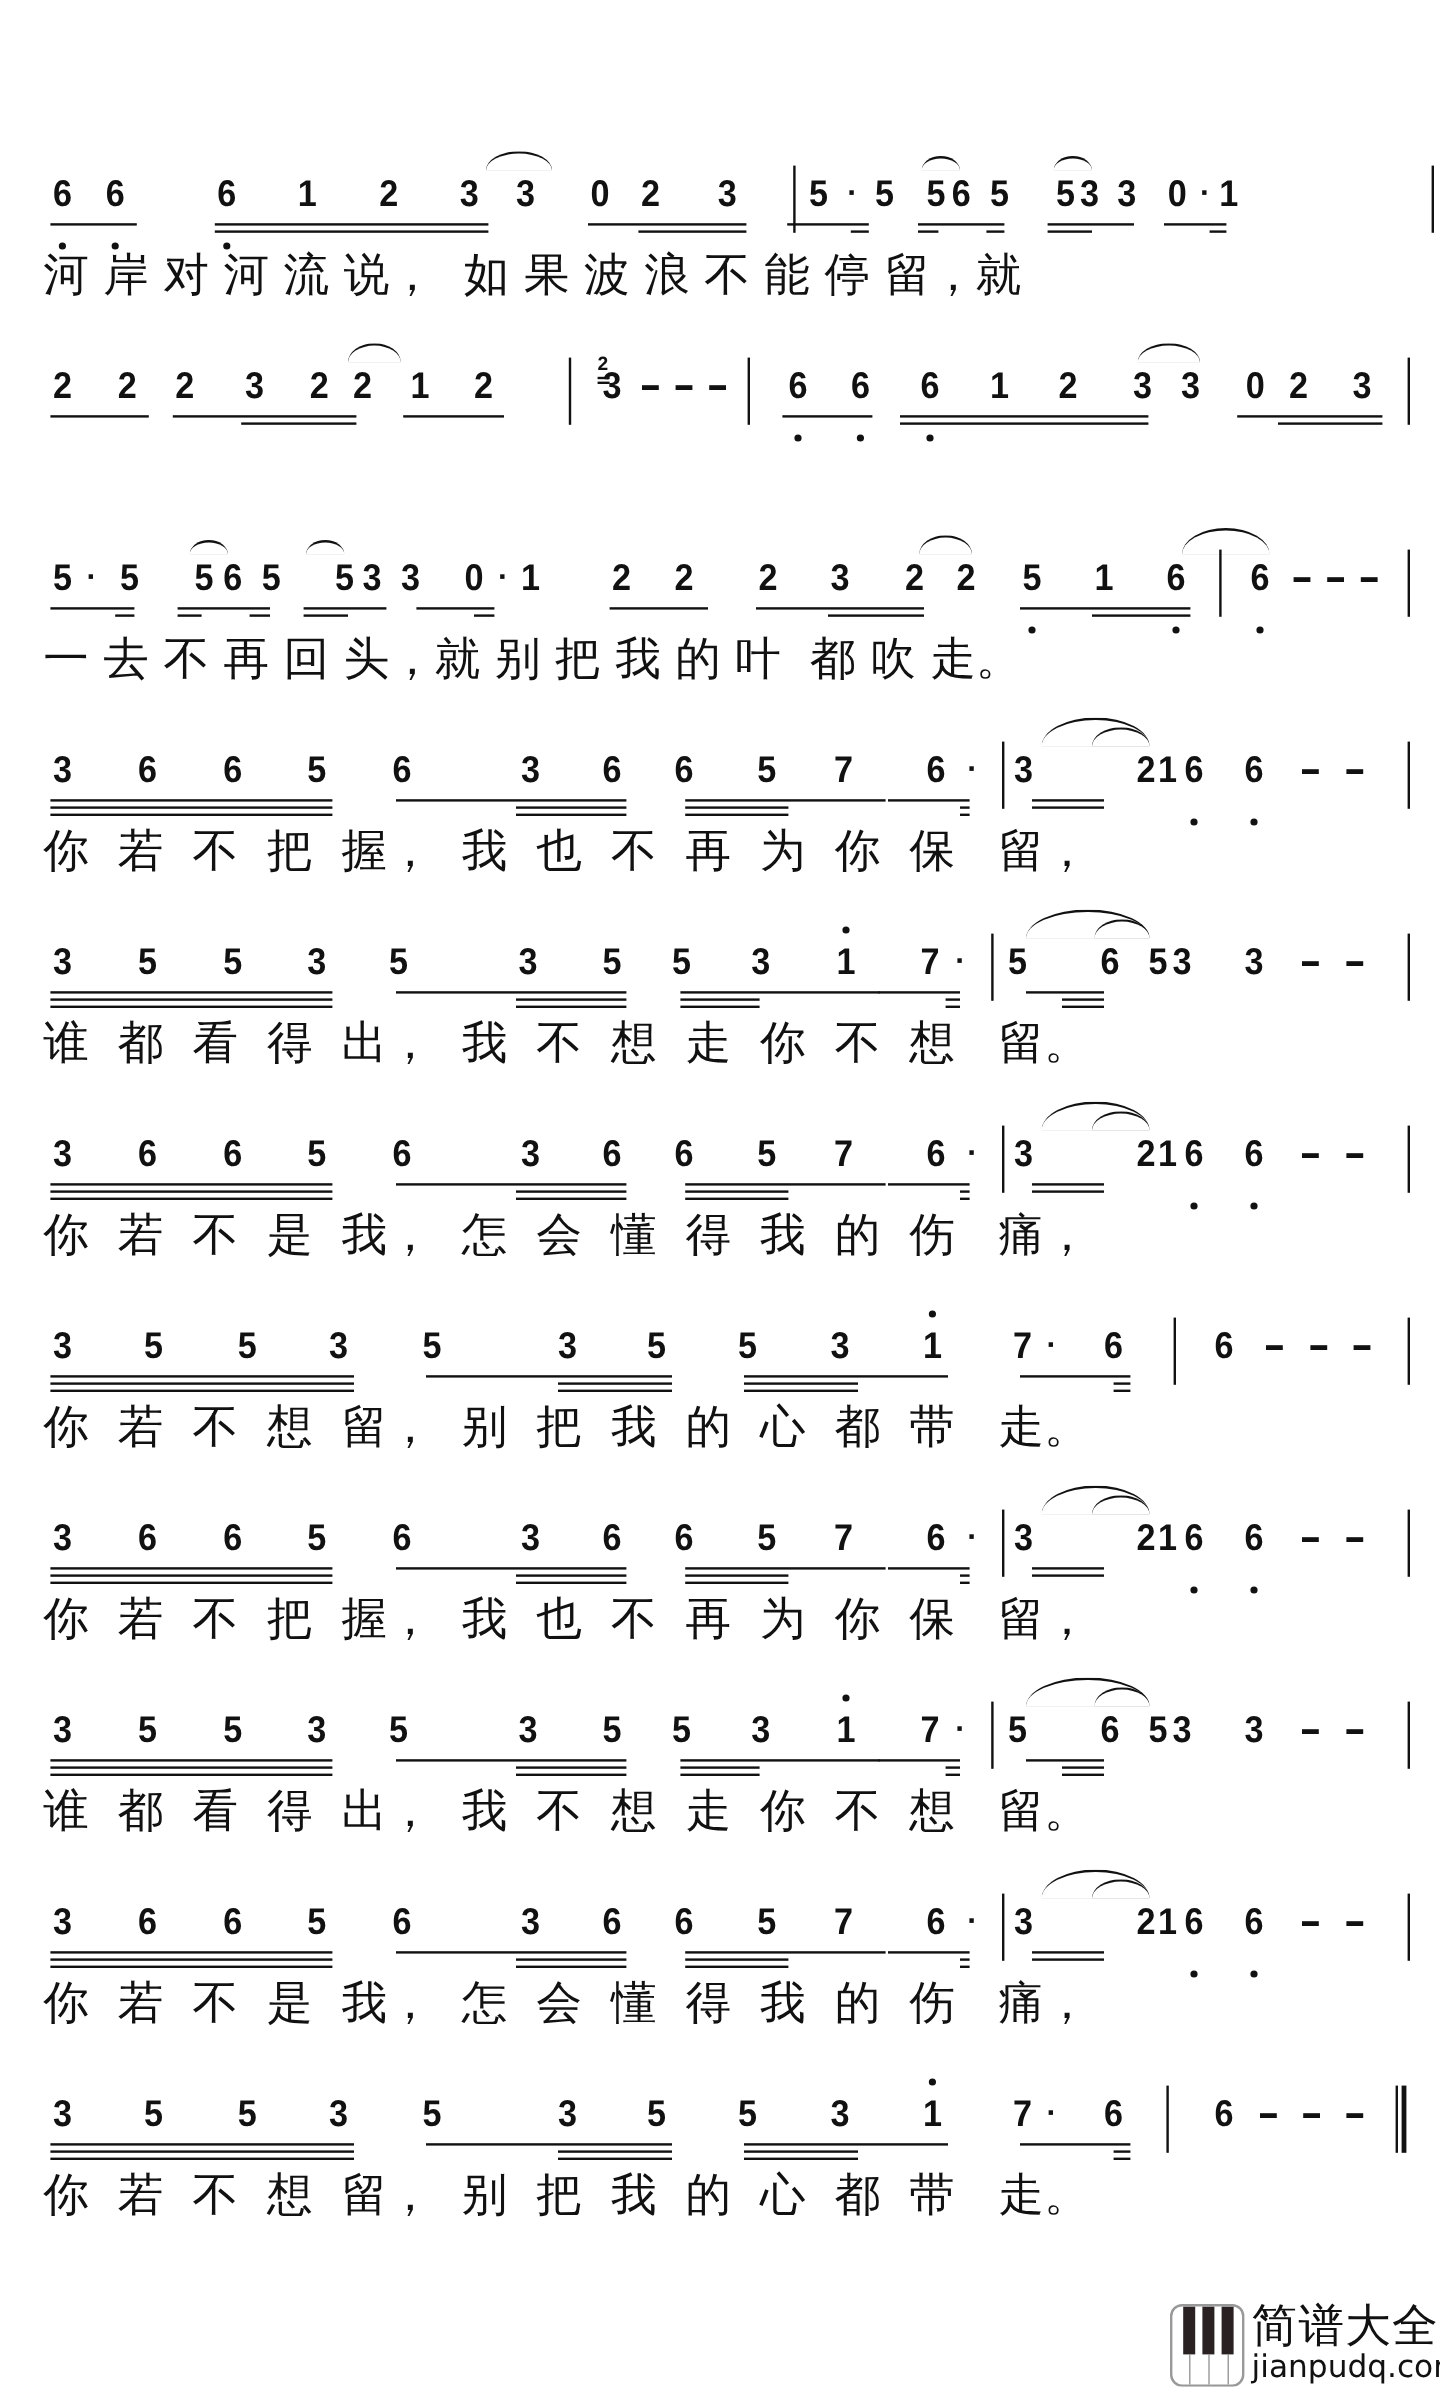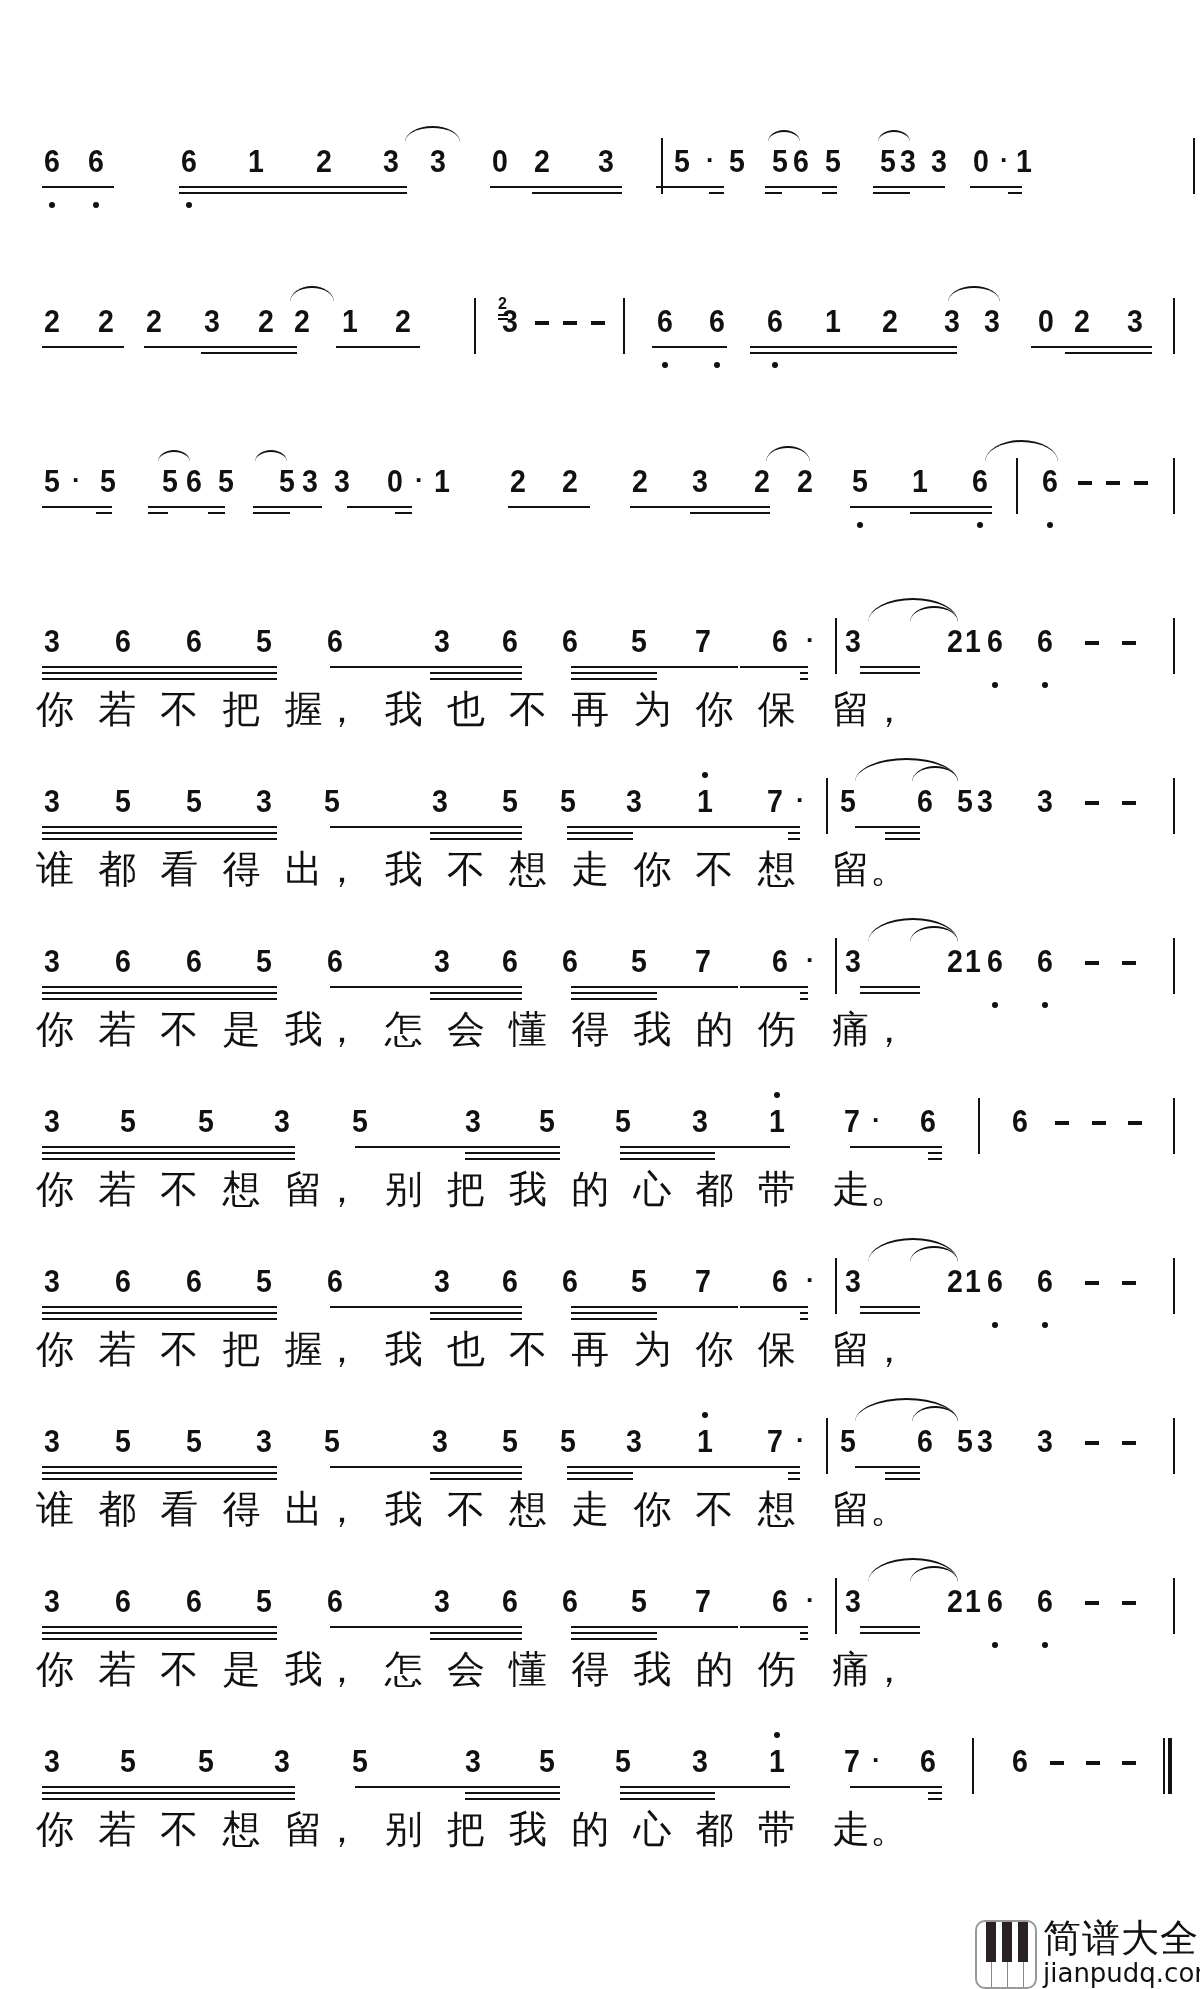--- a/index.html
+++ b/index.html
@@ -68,20 +68,21 @@
         <div class="beam" style="left: 873px; width: 72px; top: 76px;"></div>
         <div class="beam" style="left: 873px; width: 37px; top: 82px;"></div>
         <div class="beam" style="left: 970px; width: 52px; top: 76px;"></div>
         <div class="beam" style="left: 1008px; width: 14px; top: 82px;"></div>
         <div class="slur" style="left: 405px; width: 55px; height: 14px; top: 16px;"></div>
         <div class="slur" style="left: 768px; width: 32px; height: 10px; top: 20px;"></div>
         <div class="slur" style="left: 878px; width: 32px; height: 10px; top: 20px;"></div>
         <div class="bar" style="left: 661px;"></div>
         <div class="bar" style="left: 1193px;"></div>
       </div>
+      <div class="lyrics">河 岸 对 河 流 说，  如 果 波 浪 不 能 停 留，就</div>
     </div>
     <div class="row" style="top: 270px;">
       <div class="notes">
         <div class="note" style="left: 38px;">2</div>
         <div class="note" style="left: 92px;">2</div>
         <div class="note" style="left: 140px;">2</div>
         <div class="note" style="left: 198px;">3</div>
         <div class="note" style="left: 252px;">2</div>
         <div class="note" style="left: 288px;">2</div>
         <div class="note" style="left: 336px;">1</div>
@@ -166,20 +167,21 @@
         <div class="slur" style="left: 158px; width: 32px; height: 10px; top: 20px;"></div>
         <div class="slur" style="left: 255px; width: 32px; height: 10px; top: 20px;"></div>
         <div class="slur" style="left: 766px; width: 44px; height: 14px; top: 16px;"></div>
         <div class="slur" style="left: 985px; width: 73px; height: 20px; top: 10px;"></div>
         <div class="bar" style="left: 1016px;"></div>
         <div class="bar" style="left: 1173px;"></div>
         <div class="dash" style="left: 1078px;"></div>
         <div class="dash" style="left: 1106px;"></div>
         <div class="dash" style="left: 1134px;"></div>
       </div>
+      <div class="lyrics">一 去 不 再 回 头，就 别 把 我 的 叶  都 吹 走。</div>
     </div>
     <div class="row" style="top: 590px;">
       <div class="notes">
         <div class="note" style="left: 38px;">3</div>
         <div class="note" style="left: 109px;">6</div>
         <div class="note" style="left: 180px;">6</div>
         <div class="note" style="left: 250px;">5</div>
         <div class="note" style="left: 321px;">6</div>
         <div class="note" style="left: 428px;">3</div>
         <div class="note" style="left: 496px;">6</div>

